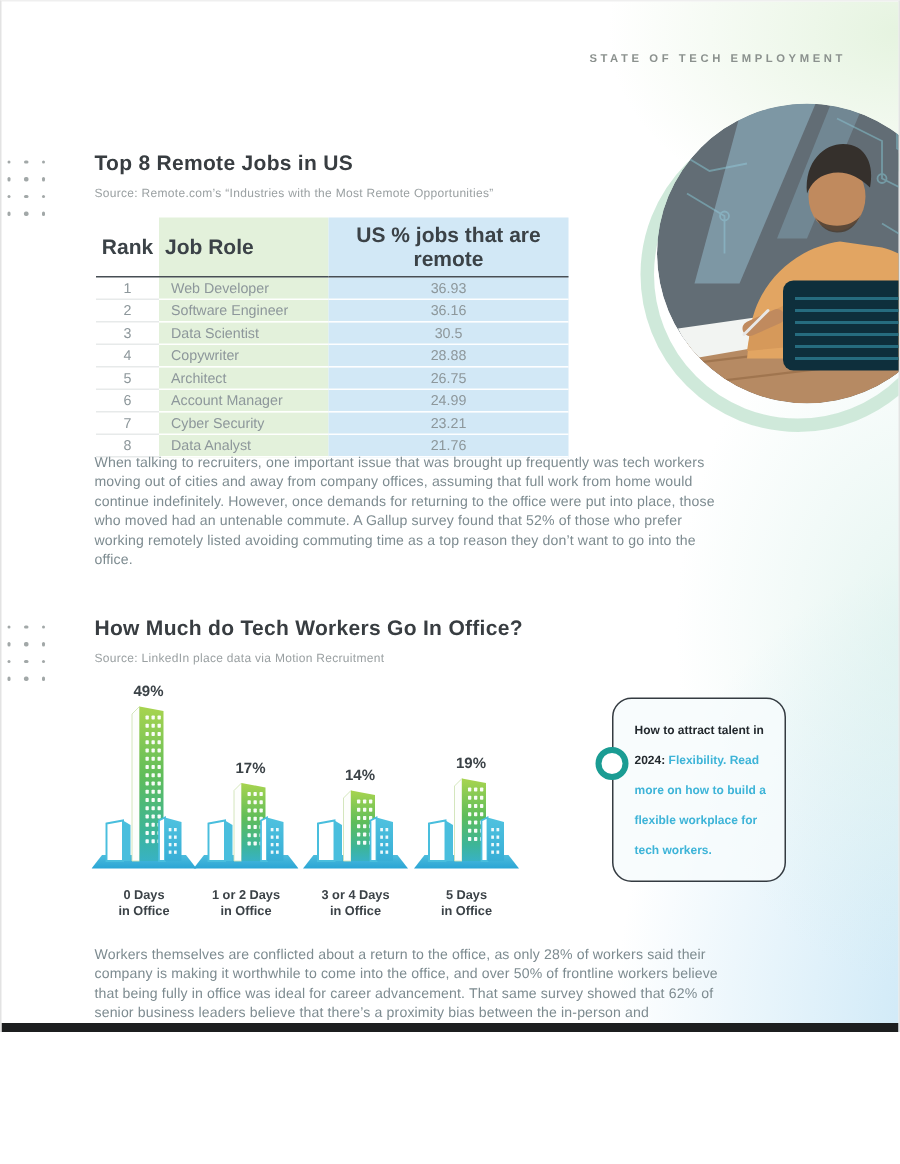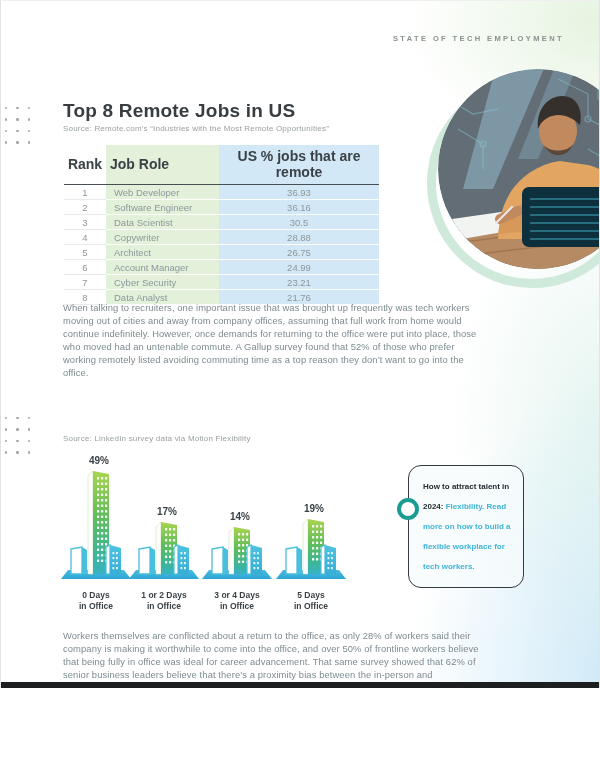--- a/index.html
+++ b/index.html
@@ -13,21 +13,21 @@
       radial-gradient(ellipse 320px 430px at 640px 680px, rgba(182,222,243,0.75), rgba(182,222,243,0) 72%),
       #ffffff;
   }
   .header-title{position:absolute; top:33px; right:35px; font-size:7.5px; letter-spacing:2.4px; color:#8b918e; font-weight:bold;}
   .photo-ring{position:absolute; left:426px; top:77px; width:192px; height:192px; border-radius:50%;
     border:9px solid rgba(204,232,216,0.95);}
   .photo{position:absolute; left:437px; top:68px; width:200px; height:200px; border-radius:50%; overflow:hidden;}
   .dot-grid{position:absolute; width:34px; display:grid; grid-template-columns:repeat(3,1fr); row-gap:9px;}
   .dot-grid span{width:2.4px; height:2.4px; background:#a2a8a8; border-radius:50%;}
   #dots1{left:4px; top:106px;} #dots2{left:4px; top:416px;}
-  .sec-title{position:absolute; left:62px; margin:0; font-size:19px; font-weight:bold; color:#383d41; letter-spacing:.2px;}
+  .sec-title{position:absolute; left:62px; margin:0; font-size:14px; font-weight:bold; color:#383d41; letter-spacing:.2px;}
   .s1-title{top:99px;} .s2-title{top:409px;}
   .sec-source{position:absolute; left:62px; font-size:8px; color:#9aa0a2; letter-spacing:.2px;}
   .s1-source{top:123px;} .s2-source{top:433px;}
   table.jobs-table{position:absolute; left:63px; top:144px; width:315px; border-collapse:collapse; table-layout:fixed;}
   .jobs-table col.c-rank{width:42px;} .jobs-table col.c-role{width:113px;} .jobs-table col.c-pct{width:160px;}
   .jobs-table th{font-size:14px; font-weight:bold; color:#3b4247; padding:3px 0 4px; border-bottom:1.6px solid #474e54; text-align:left;}
   .jobs-table th.h-rank{text-align:center; background:#fff;}
   .jobs-table th.h-role{padding-left:4px; background:#e3f1db;}
   .jobs-table th.h-pct{text-align:center; background:#d2e8f6;}
   .jobs-table td{font-size:9.5px; color:#8d979b; height:14px; padding:0;}
@@ -188,21 +188,22 @@
       <span></span>
       <span></span>
       <span></span>
       <span></span>
       <span></span>
       <span></span>
       <span></span>
       <span></span>
     </div>
 
-  <div class="sec-source s2-source">Source: LinkedIn survey data via Motion Flexibility</div>
+  <h2 class="sec-title s2-title">How Much do Tech Workers Go In Office?</h2>
+  <div class="sec-source s2-source">Source: LinkedIn place data via Motion Recruitment</div>
 
   <div class="chart" id="chart">
       <div class="bgroup" style="left: 0px;"><svg width="70" height="130" viewBox="0 0 70 130">
     <polygon points="7,117 63,117 70,126 0,126" fill="url(#gradBase)"></polygon>
     <polygon points="27,23 32,18 32,121 27,121" fill="#fdfefc" stroke="#cfe3b6" stroke-width="0.6"></polygon>
     <polygon points="32,18 48,21 48,121 32,121" fill="url(#gradTower)"></polygon>
     <rect x="36" y="24.0" width="2.2" height="2.6" rx="0.5" fill="#fff" opacity="0.95"></rect>
           <rect x="40" y="24.0" width="2.2" height="2.6" rx="0.5" fill="#fff" opacity="0.95"></rect>
           <rect x="44" y="24.0" width="2.2" height="2.6" rx="0.5" fill="#fff" opacity="0.95"></rect>
           <rect x="36" y="29.5" width="2.2" height="2.6" rx="0.5" fill="#fff" opacity="0.95"></rect>

